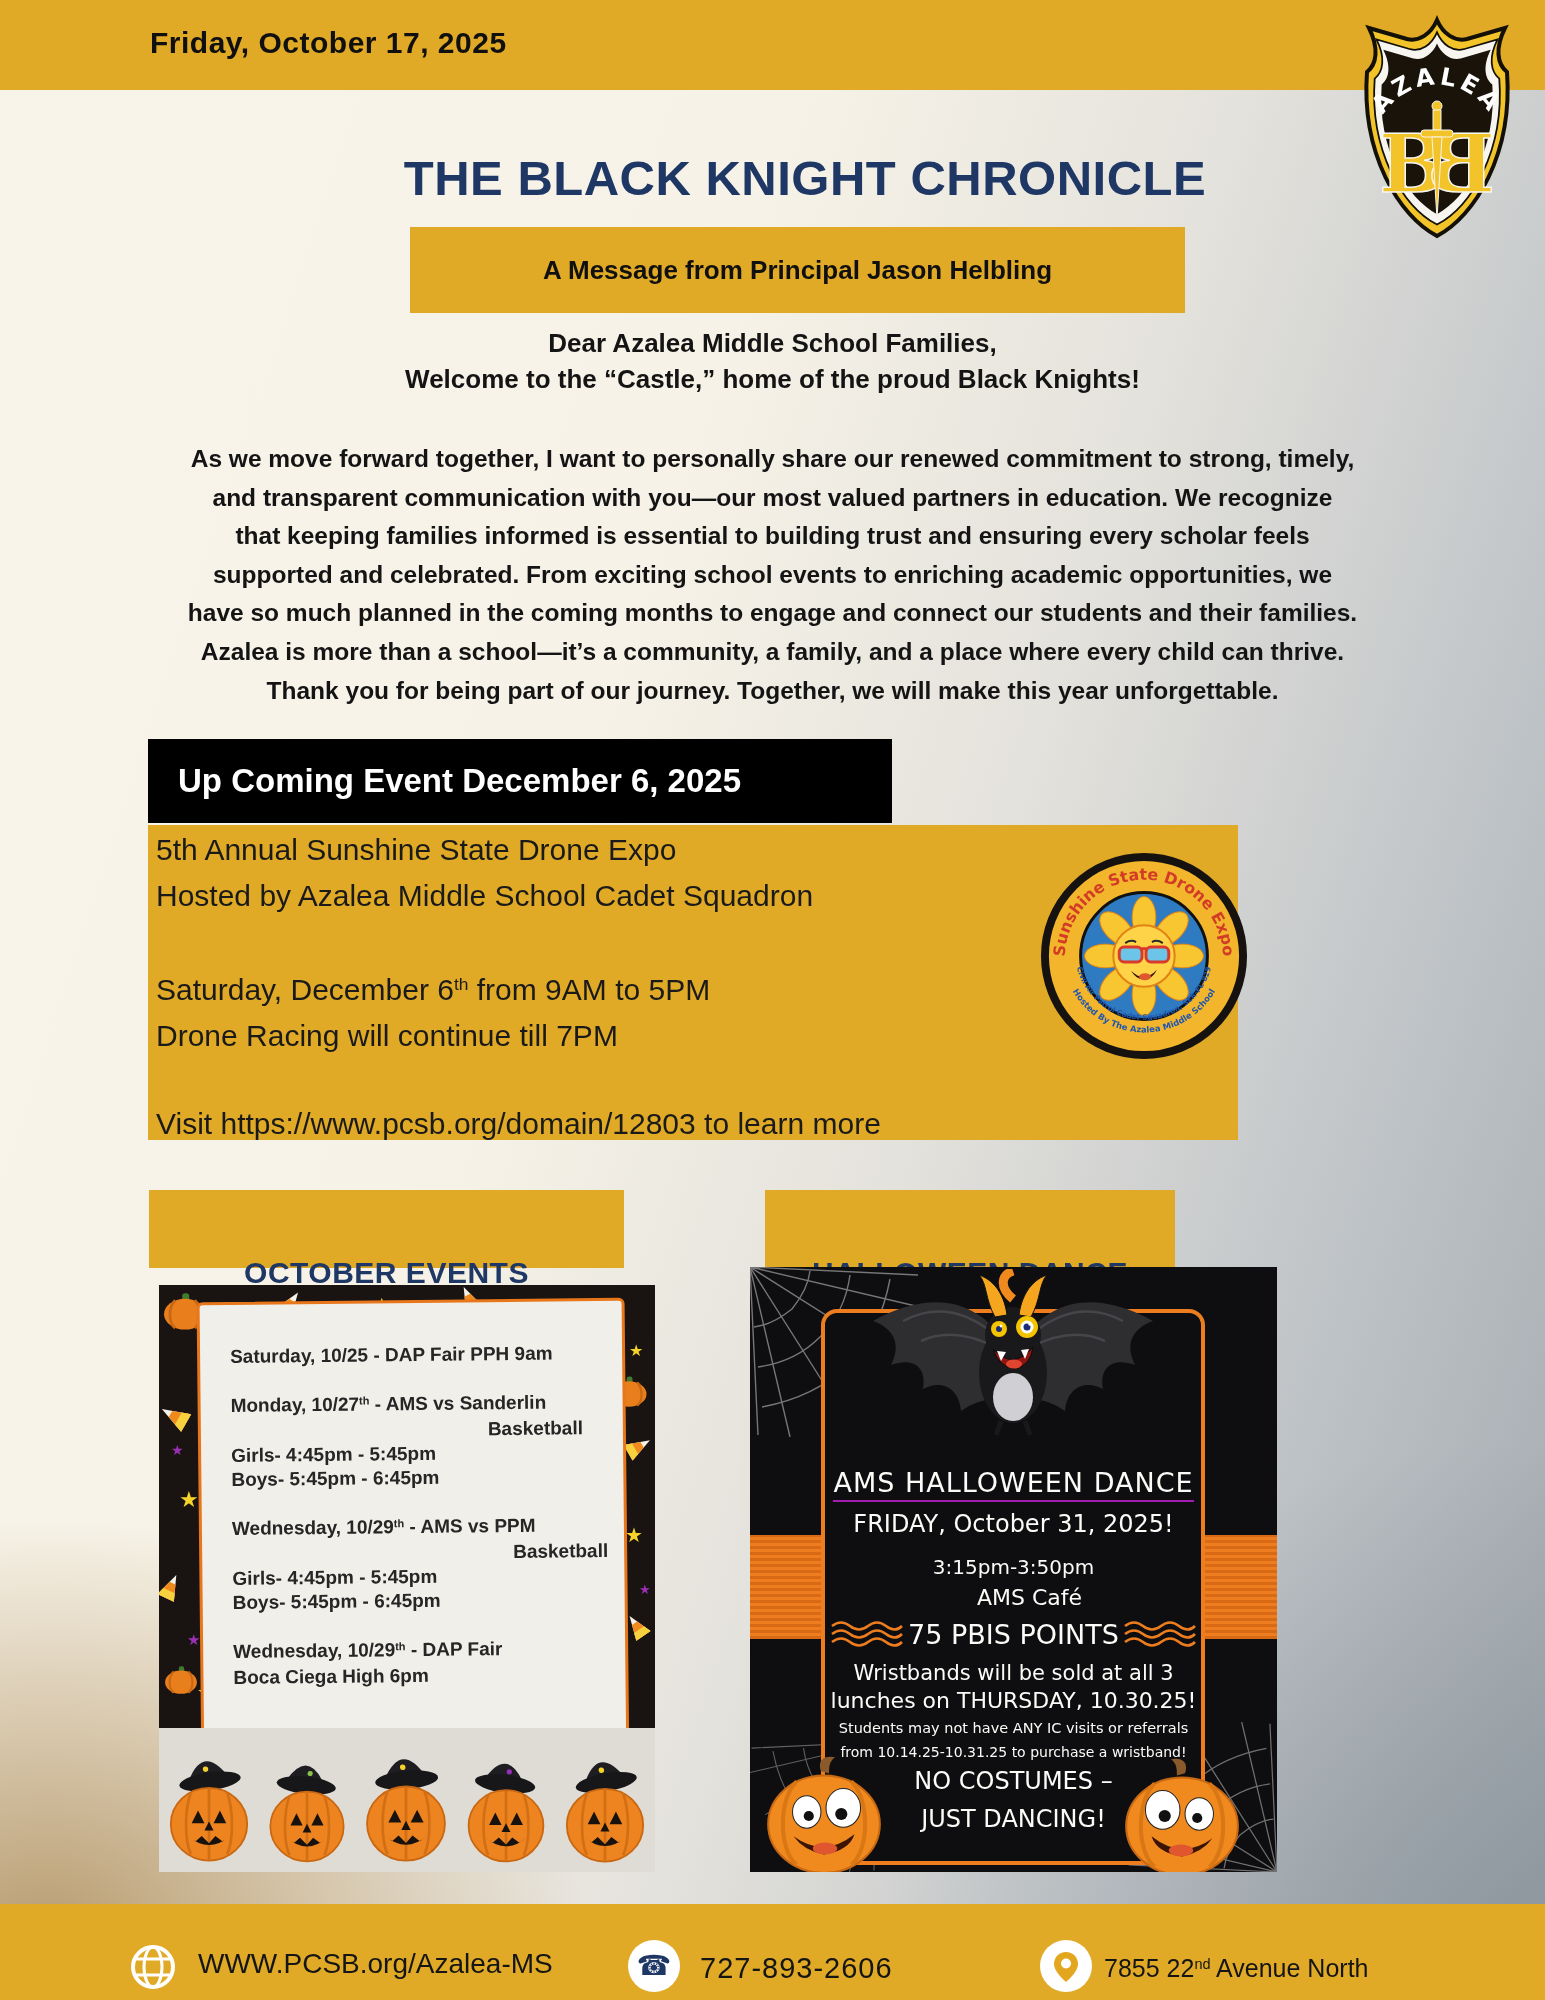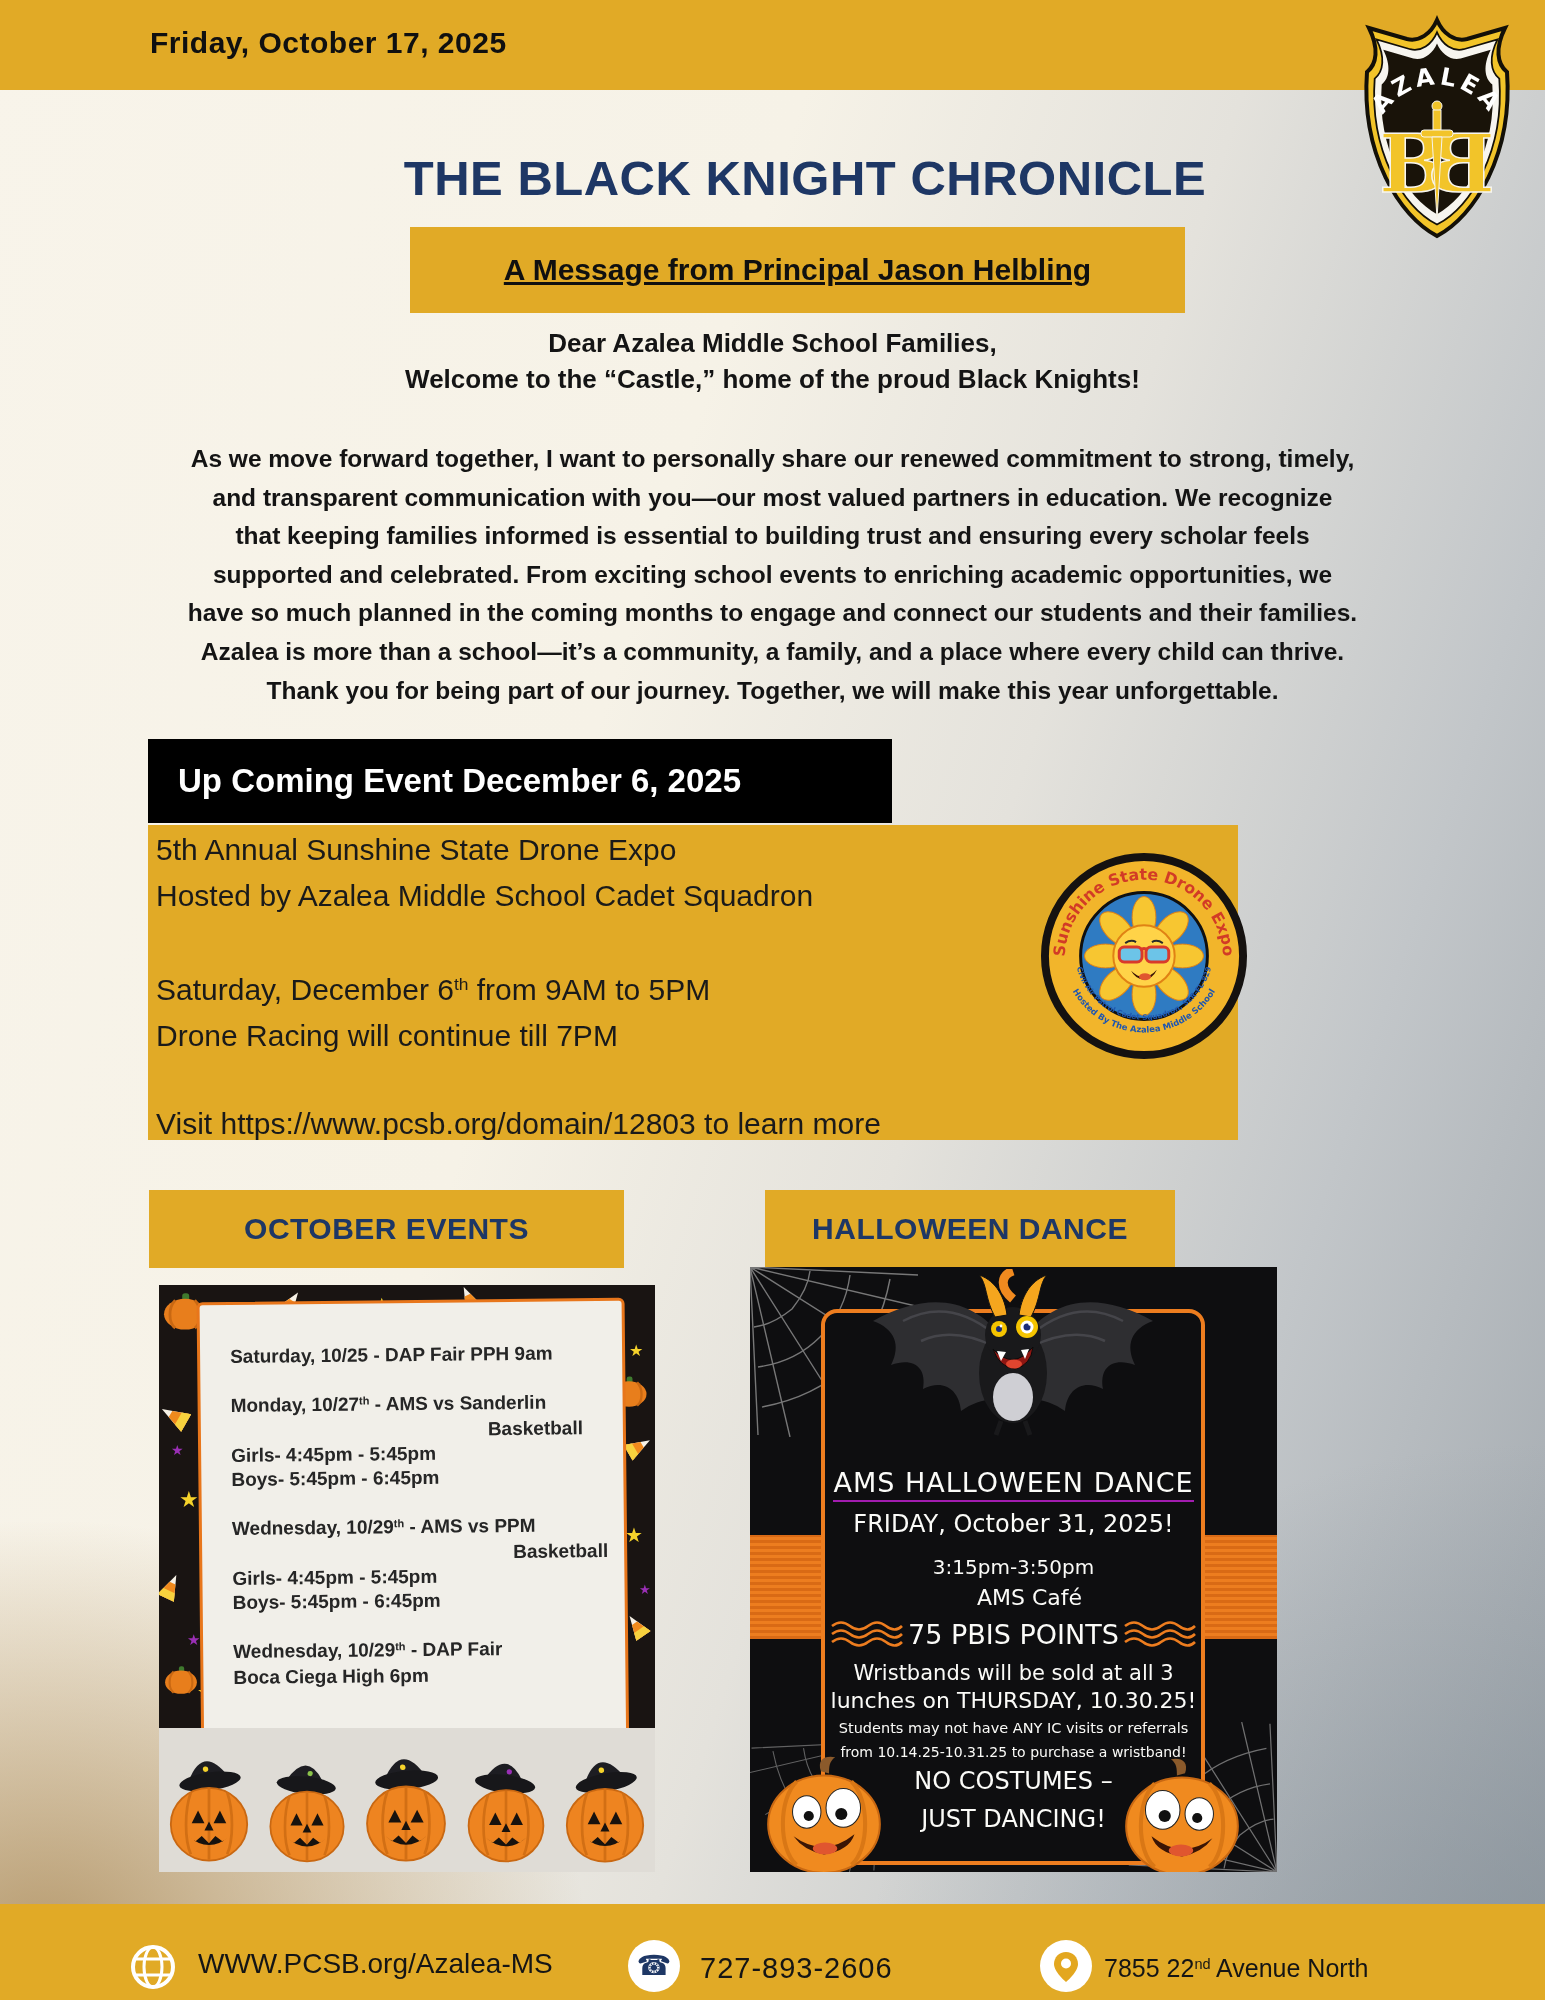--- a/index.html
+++ b/index.html
@@ -10,35 +10,35 @@
       radial-gradient(1100px 900px at 100% 100%, rgba(120,132,142,0.55), rgba(120,132,142,0) 62%),
       linear-gradient(108deg,#f8f4ea 0%,#f6f2e7 38%,#e4e2dc 58%,#c2c6c9 78%,#9fa6ac 100%);}
   .abs{position:absolute;}
   
   .topbar{left:0;top:0;width:1545px;height:90px;background:#E1AA26;}
   .date{left:150px;top:26px;font-size:30px;font-weight:700;color:#101010;letter-spacing:.5px;}
   
   .title{left:65px;top:150px;width:1480px;text-align:center;font-size:49px;font-weight:800;
     color:#1E3765;letter-spacing:.5px;white-space:nowrap;}
   .msg-banner{left:410px;top:227px;width:775px;height:86px;background:#E1AA26;}
-  .msg-banner span{display:block;text-align:center;line-height:86px;font-size:30px;font-weight:700;color:#101010;text-decoration:underline;}
+  .msg-banner span{display:block;text-align:center;line-height:86px;font-size:26px;font-weight:700;color:#101010;}
   .greet{left:0;top:0;width:1545px;text-align:center;font-weight:700;font-size:26px;color:#141414;white-space:nowrap;}
   .paragraph{left:0;top:440px;width:1545px;text-align:center;font-size:24.5px;font-weight:600;
     color:#141414;line-height:38.6px;}
   .paragraph div{white-space:nowrap;}
   
   .black-banner{left:148px;top:739px;width:744px;height:84px;background:#000;}
   .black-banner span{display:block;padding-left:30px;line-height:84px;font-size:33px;font-weight:700;color:#fff;white-space:nowrap;}
   .drone-box{left:148px;top:825px;width:1090px;height:315px;background:#E1AA26;text-decoration:underline;}
   .dl{position:absolute;left:8px;font-size:30px;font-weight:400;color:#1a1a1a;white-space:nowrap;}
   .sup{font-size:.58em;position:relative;top:-.55em;}
   .sun-logo{left:1040px;top:852px;}
   
   .sec-head{background:#E1AA26;}
-  .sec-head span{display:block;text-align:center;line-height:78px;font-size:30px;font-weight:800;color:#1E3765;letter-spacing:.5px;}
+  .sec-head span{display:block;text-align:center;line-height:78px;font-size:30px;font-weight:800;color:#1E3765;letter-spacing:.5px;margin-top:44px;}
   .oct-head{left:149px;top:1190px;width:475px;height:78px;}
   .hal-head{left:765px;top:1190px;width:410px;height:78px;}
   
   .oct-flyer{left:159px;top:1285px;width:496px;height:587px;background:#191412;overflow:hidden;}
   .oct-panel{position:absolute;left:40px;top:15px;width:392px;height:426px;background:#F1EFE9;
     border:3px solid #E8761B;border-radius:6px;transform:rotate(-.6deg);
     padding:40px 0 0 30px;box-sizing:content-box;}
   .oct-line{font-size:19px;font-weight:700;color:#262626;line-height:24px;white-space:nowrap;}
   .gap{margin-top:25px;}
   .r-align{text-align:right;padding-right:40px;}

